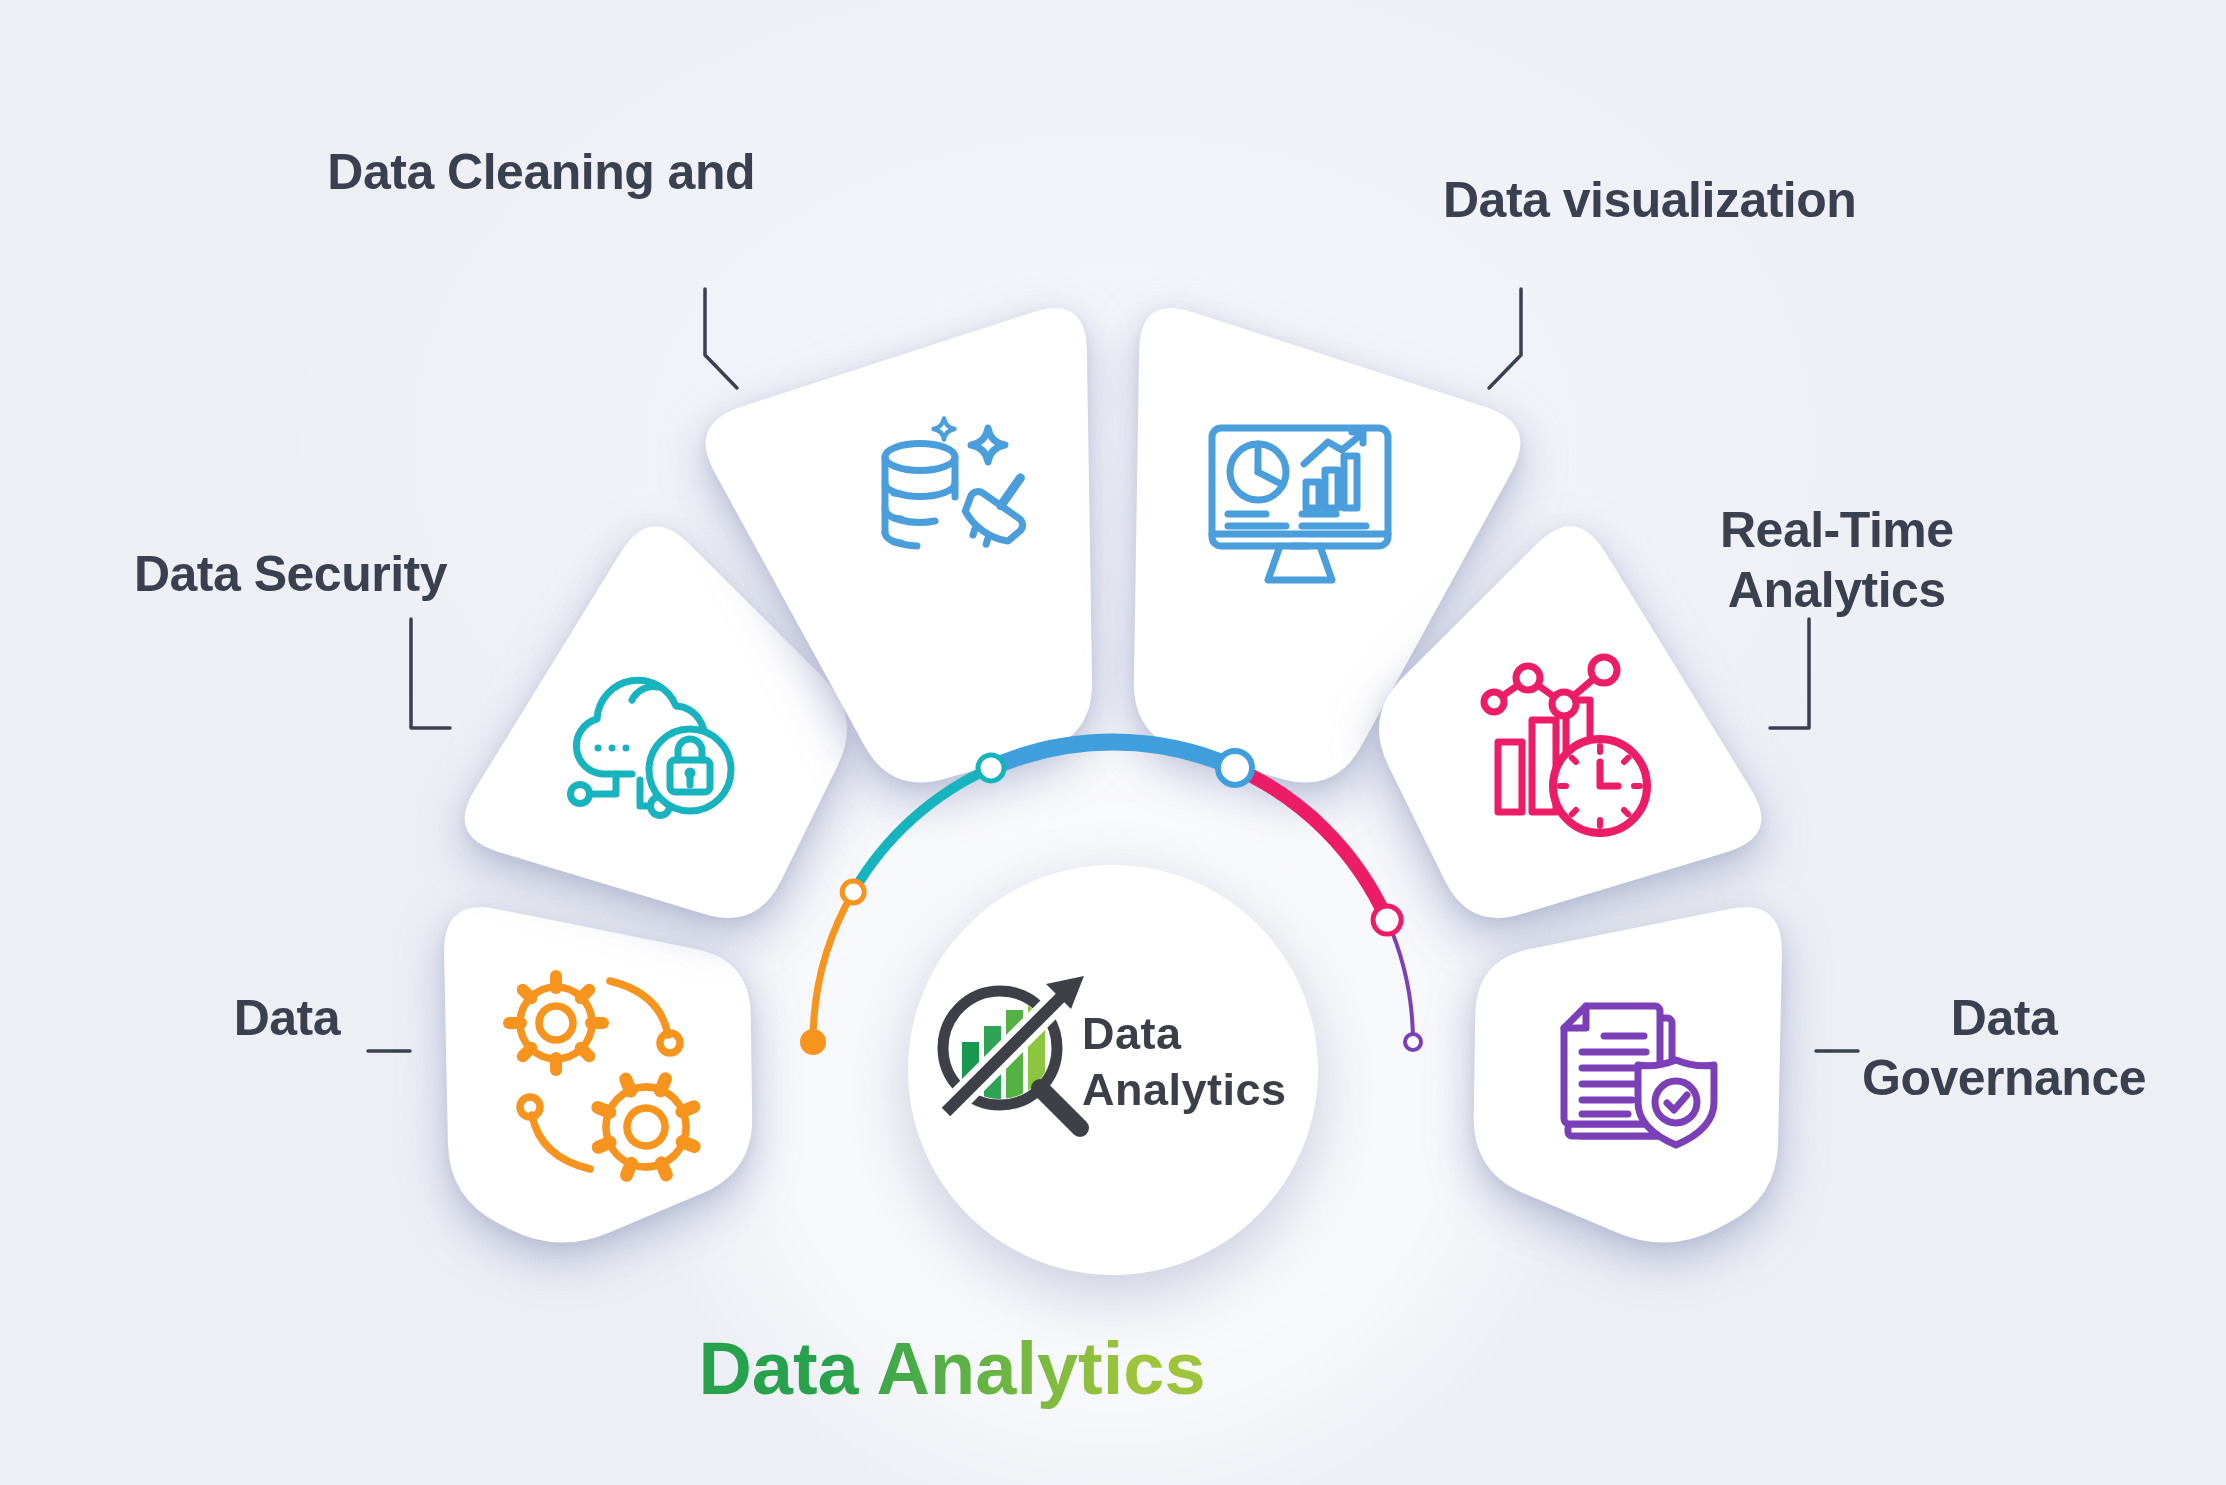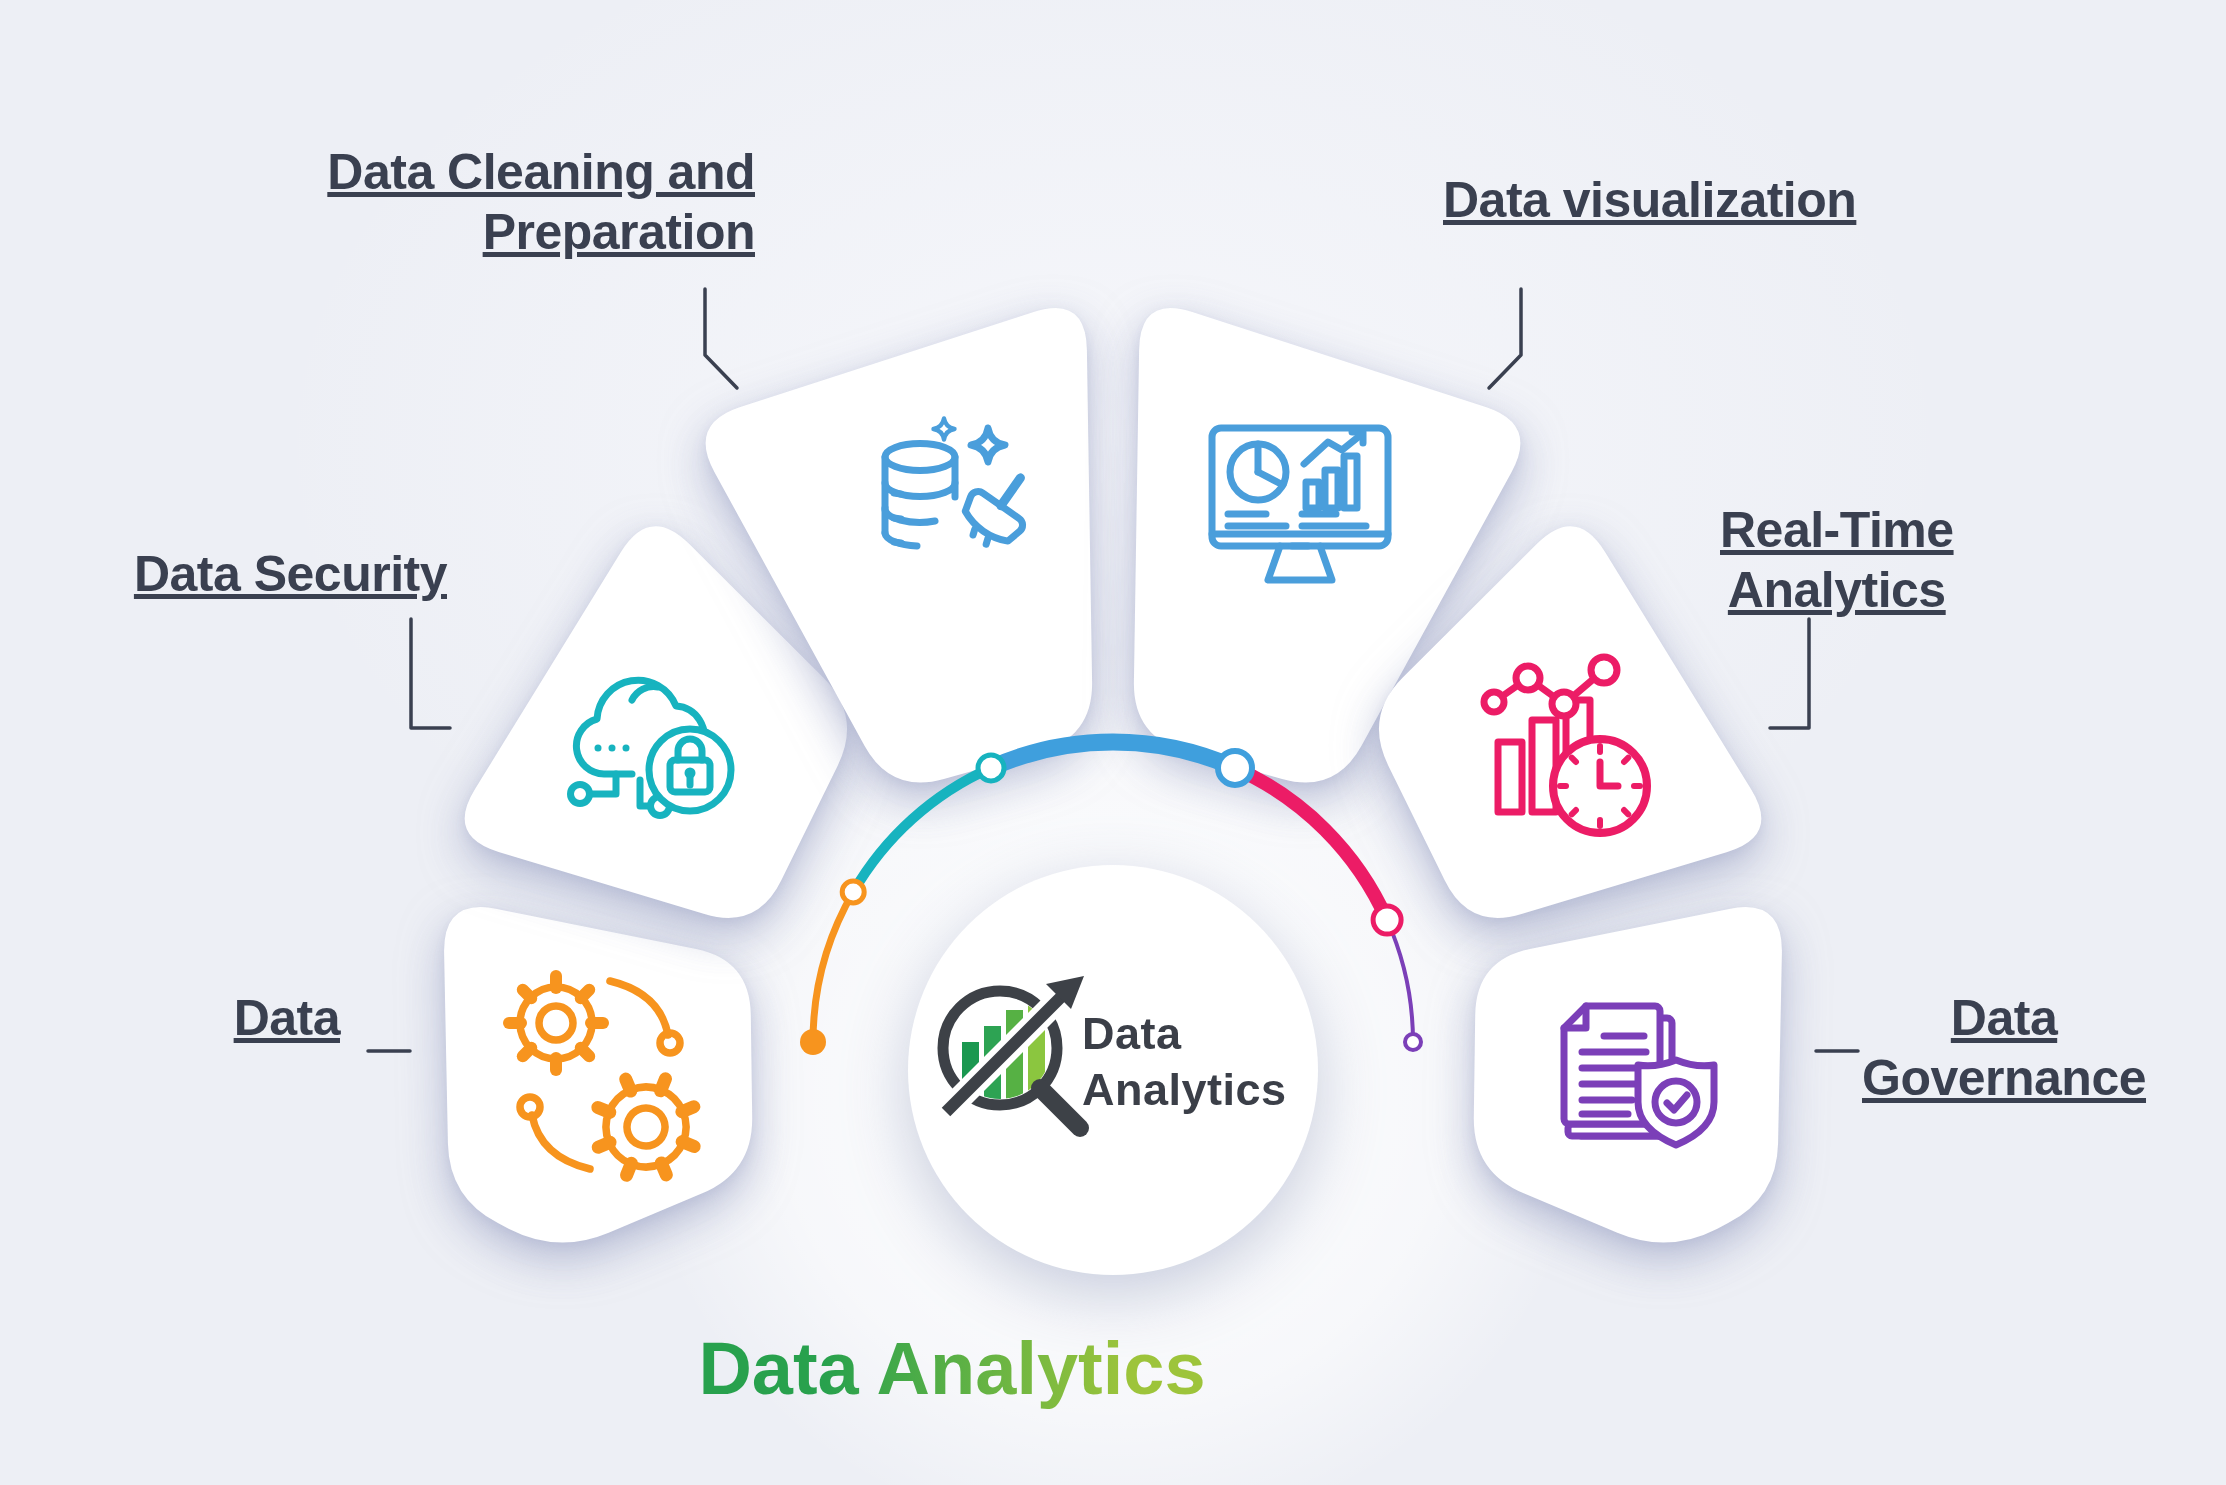--- a/index.html
+++ b/index.html
@@ -11,21 +11,21 @@
   .petal{fill:#ffffff;filter:drop-shadow(0 16px 22px rgba(144,152,190,.50)) drop-shadow(0 4px 6px rgba(160,166,200,.30));}
   .center-disc{fill:#ffffff;filter:drop-shadow(0 20px 32px rgba(140,150,185,.45));}
   .st{fill:none;stroke-linecap:round;stroke-linejoin:round;}
   .connector{fill:none;stroke:var(--c-connector,#3a4050);stroke-width:3.5;stroke-linecap:round;stroke-linejoin:round;}
   .ic-orange{stroke:var(--c-orange);} .ic-teal{stroke:var(--c-teal);}
   .ic-blue{stroke:var(--c-icon_blue);} .ic-pink{stroke:var(--c-pink);}
   .ic-purple{stroke:var(--c-purple);}
   .fill-teal{fill:var(--c-teal);stroke:none;}
   .lbl{position:absolute;font-weight:700;font-size:50px;line-height:60px;
        color:var(--c-label,#3a4050);letter-spacing:-0.5px;white-space:nowrap;text-align:center;}
-  .lbl span{display:block;text-decoration:underline;}
+  .lbl span{display:block;}
   .title-wrap{position:absolute;left:0;width:1904px;top:1326px;text-align:center;}
   .title-wrap span{display:inline-block;font-weight:700;font-size:74px;letter-spacing:0;
        background:linear-gradient(90deg,var(--c-title_g1,#28a14d) 25%,var(--c-title_g2,#9dc43b) 85%);
        -webkit-background-clip:text;background-clip:text;color:transparent;}
   .logo-text{position:absolute;left:1082px;top:1006px;font-weight:700;font-size:45px;
        line-height:56px;color:var(--c-logo_text,#3b3f48);letter-spacing:.5px;}
   .logo-text span{display:block;}
 </style>
 </head>
 <body>
@@ -220,21 +220,20 @@
     <path class="connector" d="M 705,289 V 355 L 737,388"></path>
     <path class="connector" d="M 1521,289 V 355 L 1489,388"></path>
     <path class="connector" d="M 411,619 V 728 H 450"></path>
     <path class="connector" d="M 1809,619 V 728 H 1770"></path>
     <path class="connector" d="M 368,1051 H 410"></path>
     <path class="connector" d="M 1816,1051 H 1858"></path>
   </svg>
 
   <div class="lbl" id="lbl-cleaning" style="right:1471px;top:142px;text-align:right;">
     <span>Data Cleaning and</span>
-    <span>Preparation</span>
   </div>
   <div class="lbl" id="lbl-visualization" style="left:1443px;top:170px;">
     <span>Data visualization</span>
   </div>
   <div class="lbl" id="lbl-security" style="right:1779px;top:544px;text-align:right;">
     <span>Data Security</span>
   </div>
   <div class="lbl" id="lbl-realtime" style="left:1720px;top:500px;">
     <span>Real-Time</span>
     <span>Analytics</span>

